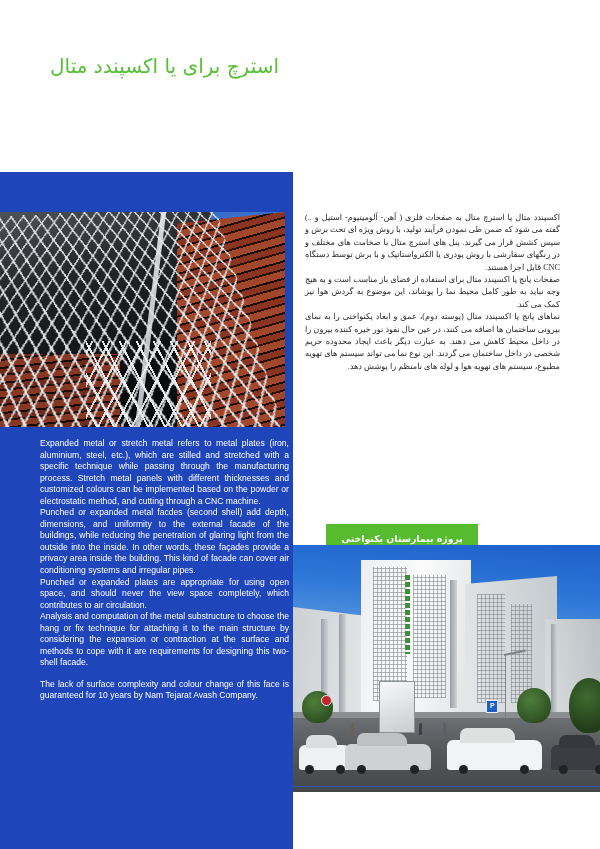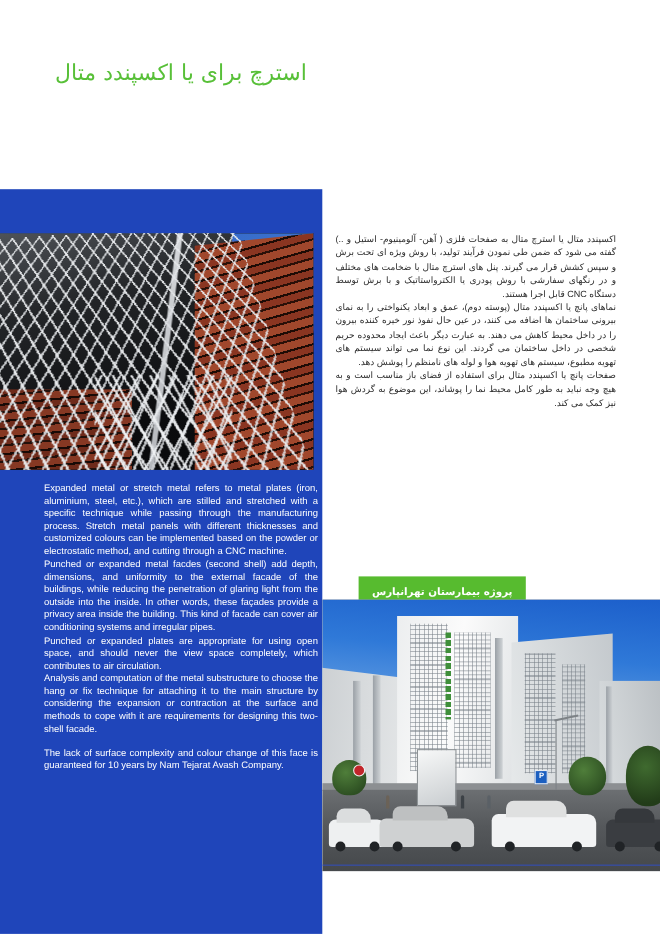--- a/index.html
+++ b/index.html
@@ -178,21 +178,21 @@
   .fa-body {
     position: absolute;
     right: 40px;
     top: 212px;
     width: 255px;
     direction: rtl;
     text-align: justify;
     color: #2a2a2a;
     font-size: 8.2px;
     line-height: 12.4px;
-    font-family: Liberation Sans, sans-serif;
+    font-family: Liberation Serif, serif;
     margin-left: 24px;
   }
   .fa-body p {
     margin: 0;
   }
   .fa-body p.bold {
     font-weight: 700;
     color: #111111;
   }
 
@@ -459,26 +459,26 @@
   <div class="en-body">
     <p>Expanded metal or stretch metal refers to metal plates (iron, aluminium, steel, etc.), which are stilled and stretched with a specific technique while passing through the manufacturing process. Stretch metal panels with different thicknesses and customized colours can be implemented based on the powder or electrostatic method, and cutting through a CNC machine.</p>
     <p>Punched or expanded metal facdes (second shell) add depth, dimensions, and uniformity to the external facade of the buildings, while reducing the penetration of glaring light from the outside into the inside. In other words, these façades provide a privacy area inside the building. This kind of facade can cover air conditioning systems and irregular pipes.</p>
     <p>Punched or expanded plates are appropriate for using open space, and should never the view space completely, which contributes to air circulation.</p>
     <p>Analysis and computation of the metal substructure to choose the hang or fix technique for attaching it to the main structure by considering the expansion or contraction at the surface and methods to cope with it are requirements for designing this two-shell facade.</p>
     <p class="gap bold">The lack of surface complexity and colour change of this face is guaranteed for 10 years by Nam Tejarat Avash Company.</p>
   </div>
 
   <div class="fa-body">
     <p>اکسپندد متال یا استرچ متال به صفحات فلزی ( آهن- آلومینیوم- استیل و ..) گفته می شود که ضمن طی نمودن فرآیند تولید، با روش ویژه ای تحت برش و سپس کشش قرار می گیرند. پنل های استرچ متال با ضخامت های مختلف و در رنگهای سفارشی با روش پودری یا الکترواستاتیک و با برش توسط دستگاه CNC قابل اجرا هستند.</p>
+    <p>صفحات پانچ یا اکسپندد متال برای استفاده از فضای باز مناسب است و به هیچ وجه نباید به طور کامل محیط نما را پوشاند، این موضوع به گردش هوا نیز کمک می کند.</p>
     <p>نماهای پانچ یا اکسپندد متال (پوسته دوم)، عمق و ابعاد یکنواختی را به نمای بیرونی ساختمان ها اضافه می کنند، در عین حال نفوذ نور خیره کننده بیرون را در داخل محیط کاهش می دهند. به عبارت دیگر باعث ایجاد محدوده حریم شخصی در داخل ساختمان می گردند. این نوع نما می تواند سیستم های تهویه مطبوع، سیستم های تهویه هوا و لوله های نامنظم را پوشش دهد.</p>
-    <p>صفحات پانچ یا اکسپندد متال برای استفاده از فضای باز مناسب است و به هیچ وجه نباید به طور کامل محیط نما را پوشاند، این موضوع به گردش هوا نیز کمک می کند.</p>
   </div>
 
   <div class="caption-bar">
-    <span>پروژه بیمارستان تهرانپارس</span>
+    <span>پروژه بیمارستان یکنواختی</span>
   </div>
 
   <div class="render-photo">
     <div class="r-sky"></div>
     <div class="r-cloud"></div>
 
     <div class="r-block b-left"></div>
     <div class="r-block b-mid"></div>
     <div class="r-block b-right"></div>
     <div class="r-block b-far"></div>

